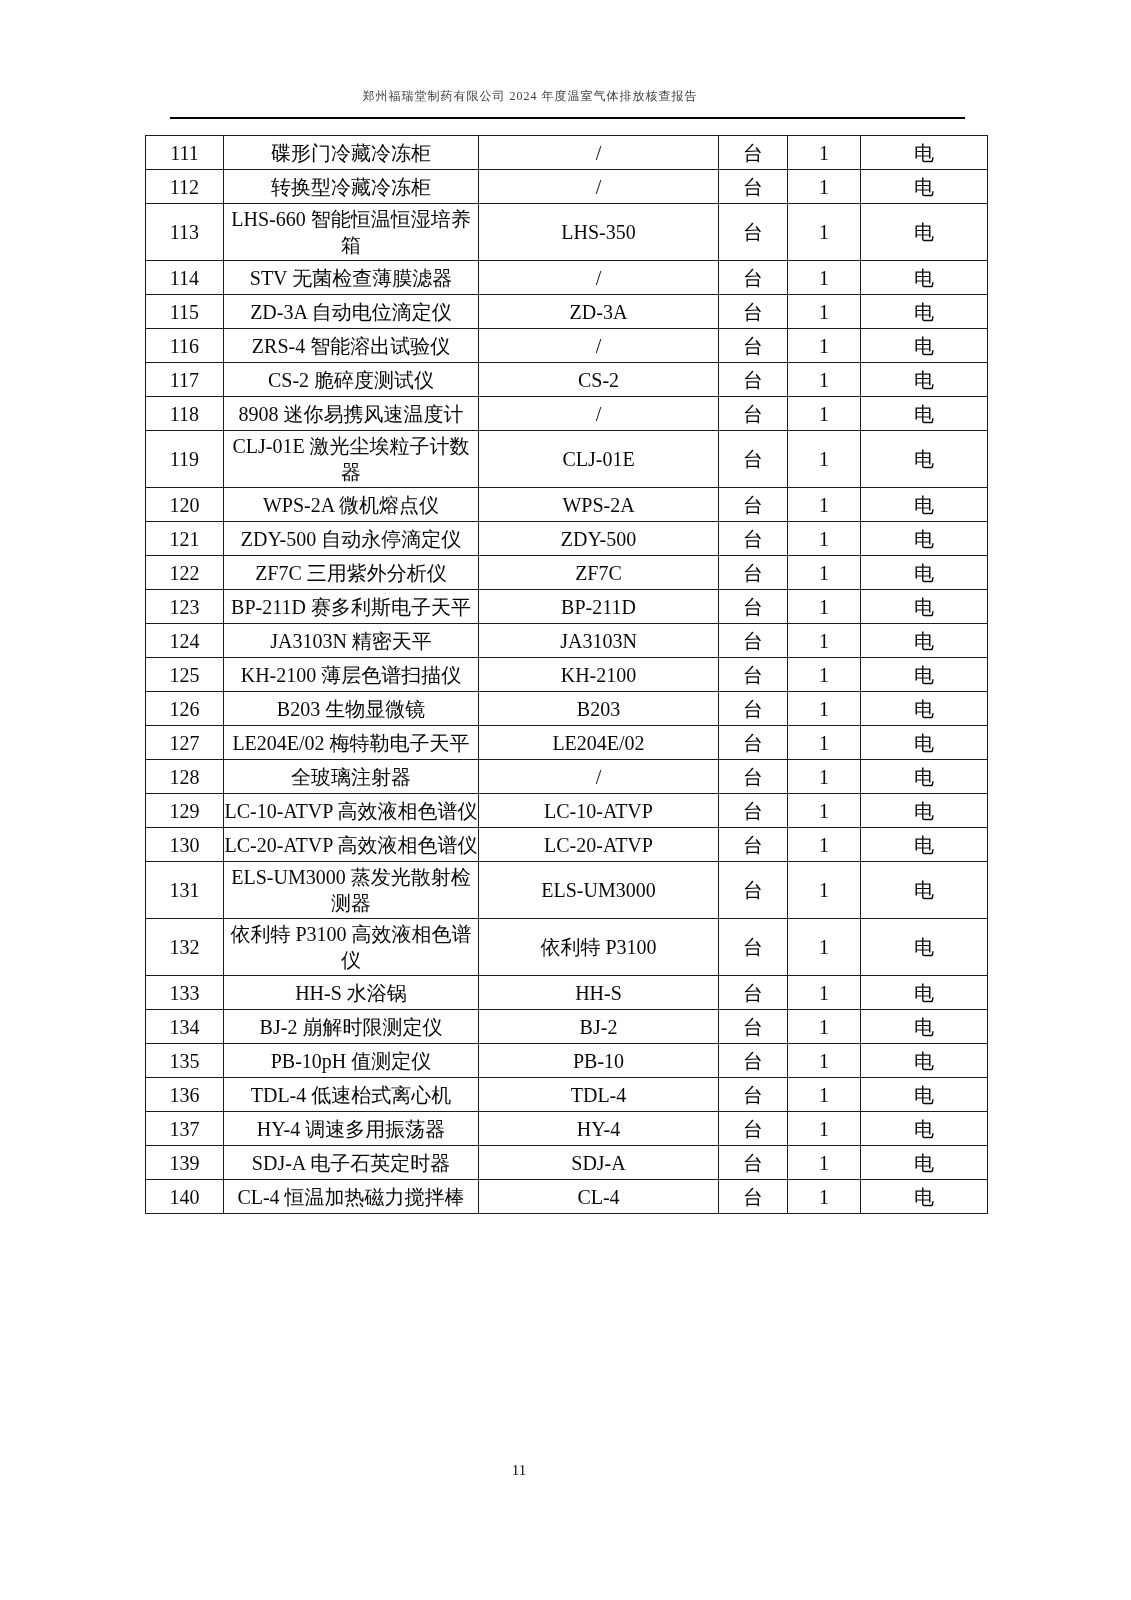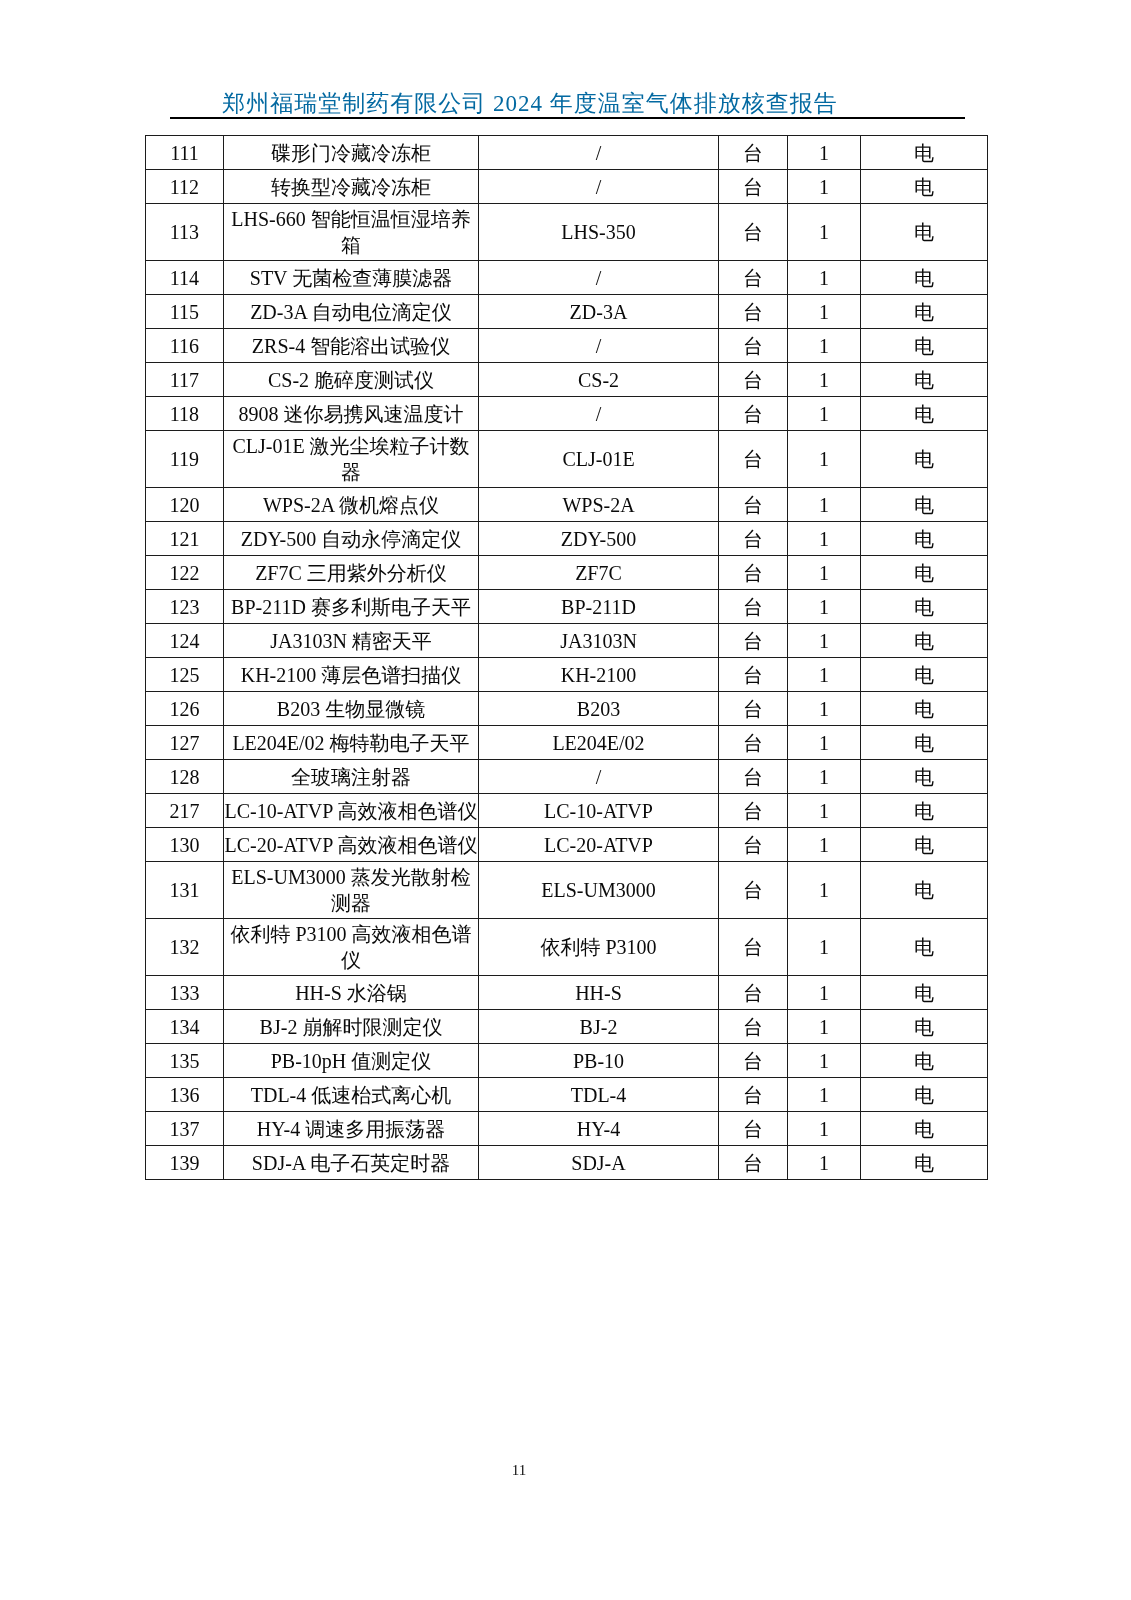--- a/index.html
+++ b/index.html
@@ -10,23 +10,23 @@
     color:#000;
     position:relative;
     overflow:hidden;
   }
   .sheet{position:relative;width:1131px;height:1600px;background:#fff;}
 
   .report-header{
     position:absolute;
     top:88px;left:0;width:1060px;
     text-align:center;
-    font-size:23px;
+    font-size:12px;
     letter-spacing:1px;
-    color:#0369a1;
+    color:#404040;
     white-space:nowrap;
   }
   .header-rule{
     position:absolute;
     top:117px;left:170px;width:795px;height:2px;
     background:#000;
   }
 
   table.equip{
     position:absolute;
@@ -210,21 +210,21 @@
         </tr>
         <tr>
           <td class="col-no">128</td>
           <td class="col-name">全玻璃注射器</td>
           <td class="col-model">/</td>
           <td class="col-unit">台</td>
           <td class="col-qty">1</td>
           <td class="col-energy">电</td>
         </tr>
         <tr>
-          <td class="col-no">217</td>
+          <td class="col-no">129</td>
           <td class="col-name">LC-10-ATVP 高效液相色谱仪</td>
           <td class="col-model">LC-10-ATVP</td>
           <td class="col-unit">台</td>
           <td class="col-qty">1</td>
           <td class="col-energy">电</td>
         </tr>
         <tr>
           <td class="col-no">130</td>
           <td class="col-name">LC-20-ATVP 高效液相色谱仪</td>
           <td class="col-model">LC-20-ATVP</td>
@@ -289,18 +289,26 @@
           <td class="col-energy">电</td>
         </tr>
         <tr>
           <td class="col-no">139</td>
           <td class="col-name">SDJ-A 电子石英定时器</td>
           <td class="col-model">SDJ-A</td>
           <td class="col-unit">台</td>
           <td class="col-qty">1</td>
           <td class="col-energy">电</td>
         </tr>
+        <tr>
+          <td class="col-no">140</td>
+          <td class="col-name">CL-4 恒温加热磁力搅拌棒</td>
+          <td class="col-model">CL-4</td>
+          <td class="col-unit">台</td>
+          <td class="col-qty">1</td>
+          <td class="col-energy">电</td>
+        </tr>
       </tbody>
   </table>
 
   <div class="page-number">11</div>
 
 </div>
 
 </body></html>

